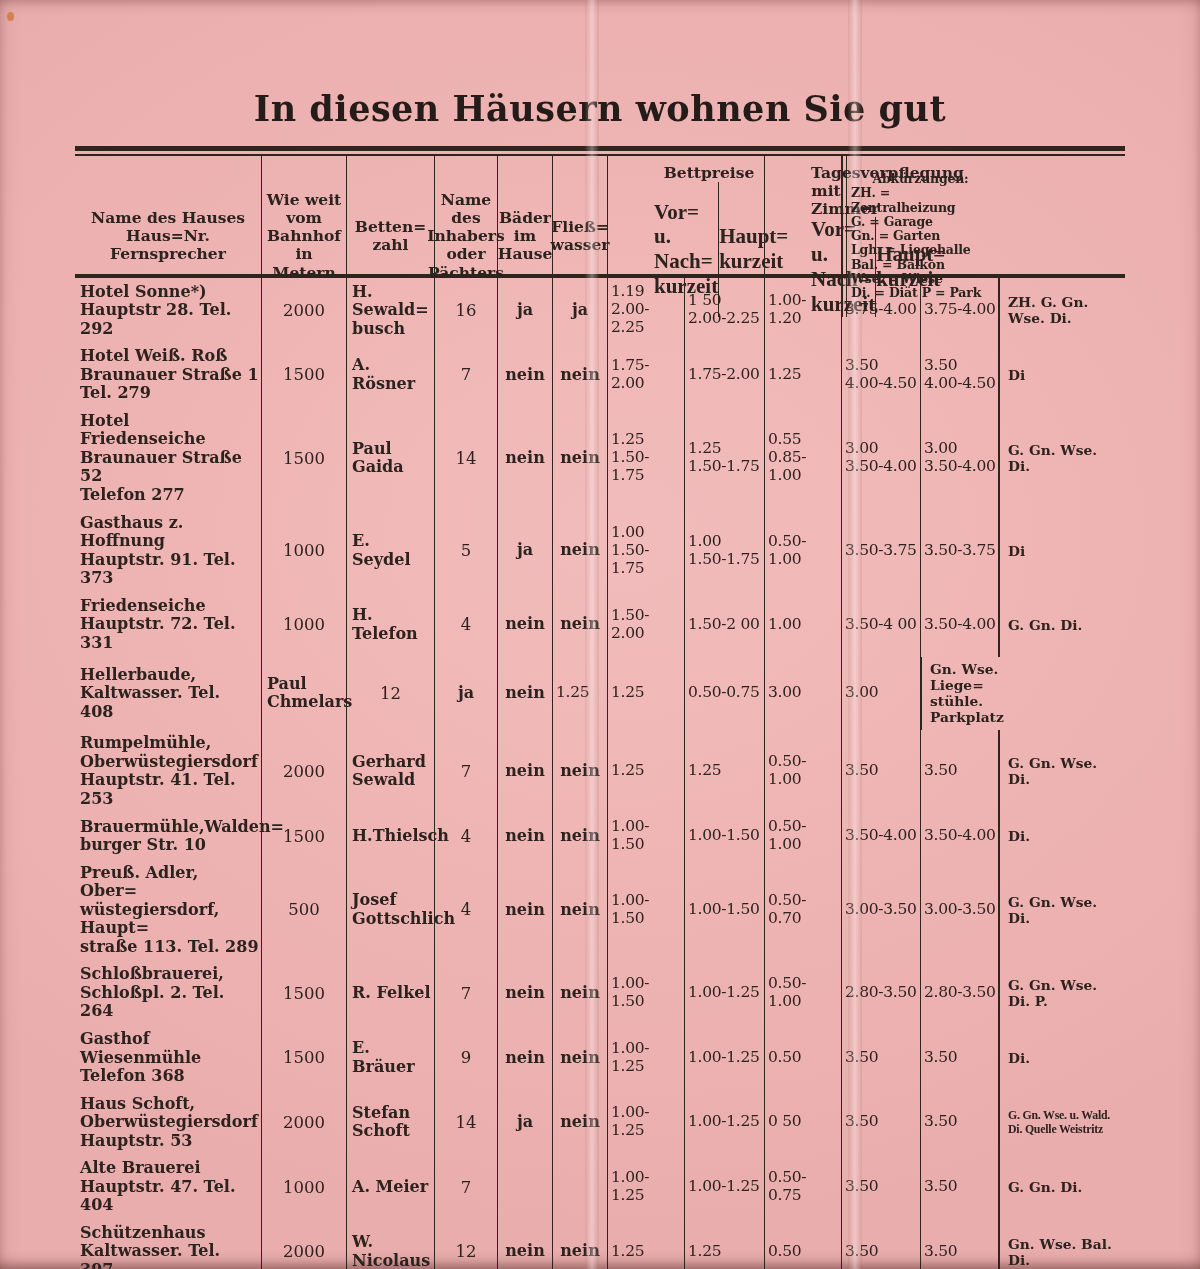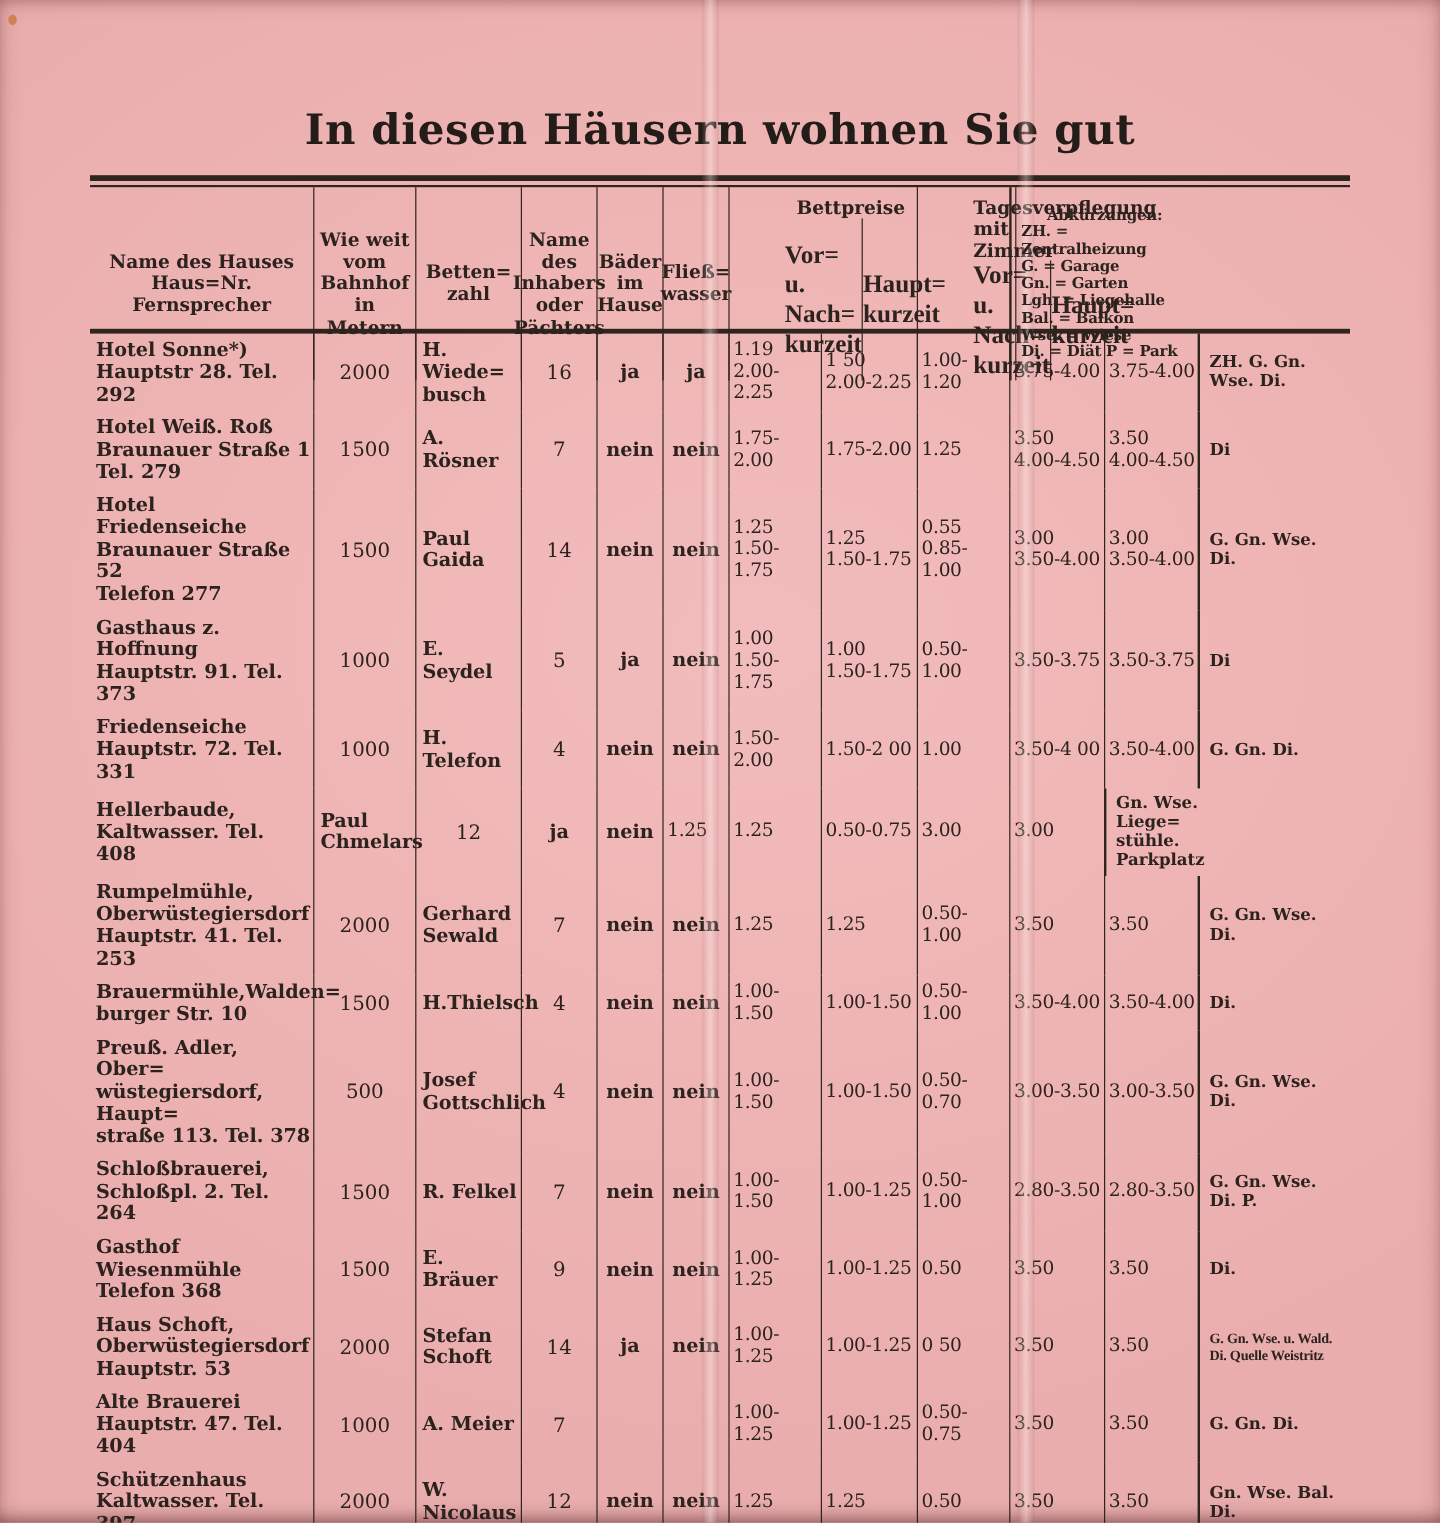--- a/index.html
+++ b/index.html
@@ -171,21 +171,21 @@
         <div>Wse. = Wiese</div>
         <div>Di. = Diät  P = Park</div>
       </div>
     </div>
 
     <div class="tbody" id="tbody">
         <div class="trow">
     <div class="cell c-name">Hotel Sonne*)
 Hauptstr 28. Tel. 292</div>
     <div class="cell c-dist">2000</div>
-    <div class="cell c-owner">H. Wiede=
+    <div class="cell c-owner">H. Sewald=
 busch</div>
     <div class="cell c-beds">16</div>
     <div class="cell c-bath">ja</div>
     <div class="cell c-water">ja</div>
     <div class="cell c-price">1.19
 2.00-2.25</div>
     <div class="cell c-price">1 50
 2.00-2.25</div>
     <div class="cell c-price">1.00-1.20</div>
     <div class="cell c-price">3.75-4.00</div>
@@ -309,21 +309,21 @@
     <div class="cell c-price">1.00-1.50</div>
     <div class="cell c-price">1.00-1.50</div>
     <div class="cell c-price">0.50-1.00</div>
     <div class="cell c-price">3.50-4.00</div>
     <div class="cell c-price">3.50-4.00</div>
     <div class="cell c-amen">Di.</div>
   </div>
         <div class="trow">
     <div class="cell c-name">Preuß. Adler, Ober=
 wüstegiersdorf, Haupt=
-straße 113. Tel. 378</div>
+straße 113. Tel. 289</div>
     <div class="cell c-dist">500</div>
     <div class="cell c-owner">Josef
 Gottschlich</div>
     <div class="cell c-beds">4</div>
     <div class="cell c-bath">nein</div>
     <div class="cell c-water">nein</div>
     <div class="cell c-price">1.00-1.50</div>
     <div class="cell c-price">1.00-1.50</div>
     <div class="cell c-price">0.50-0.70</div>
     <div class="cell c-price">3.00-3.50</div>

